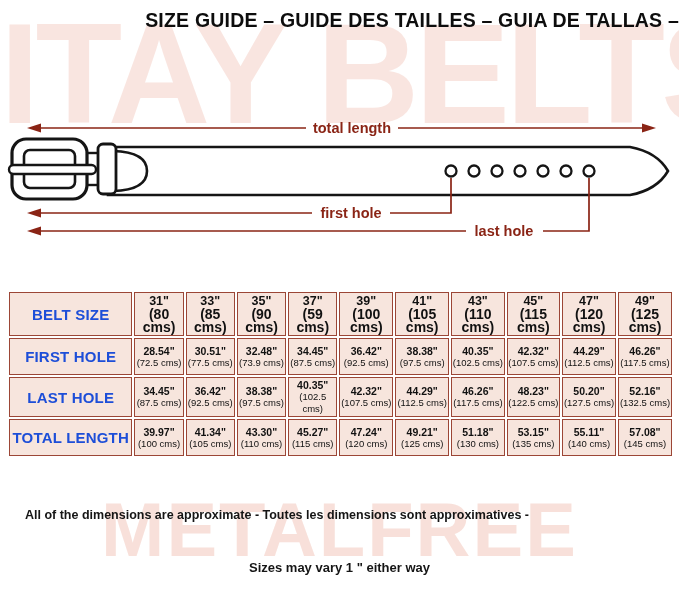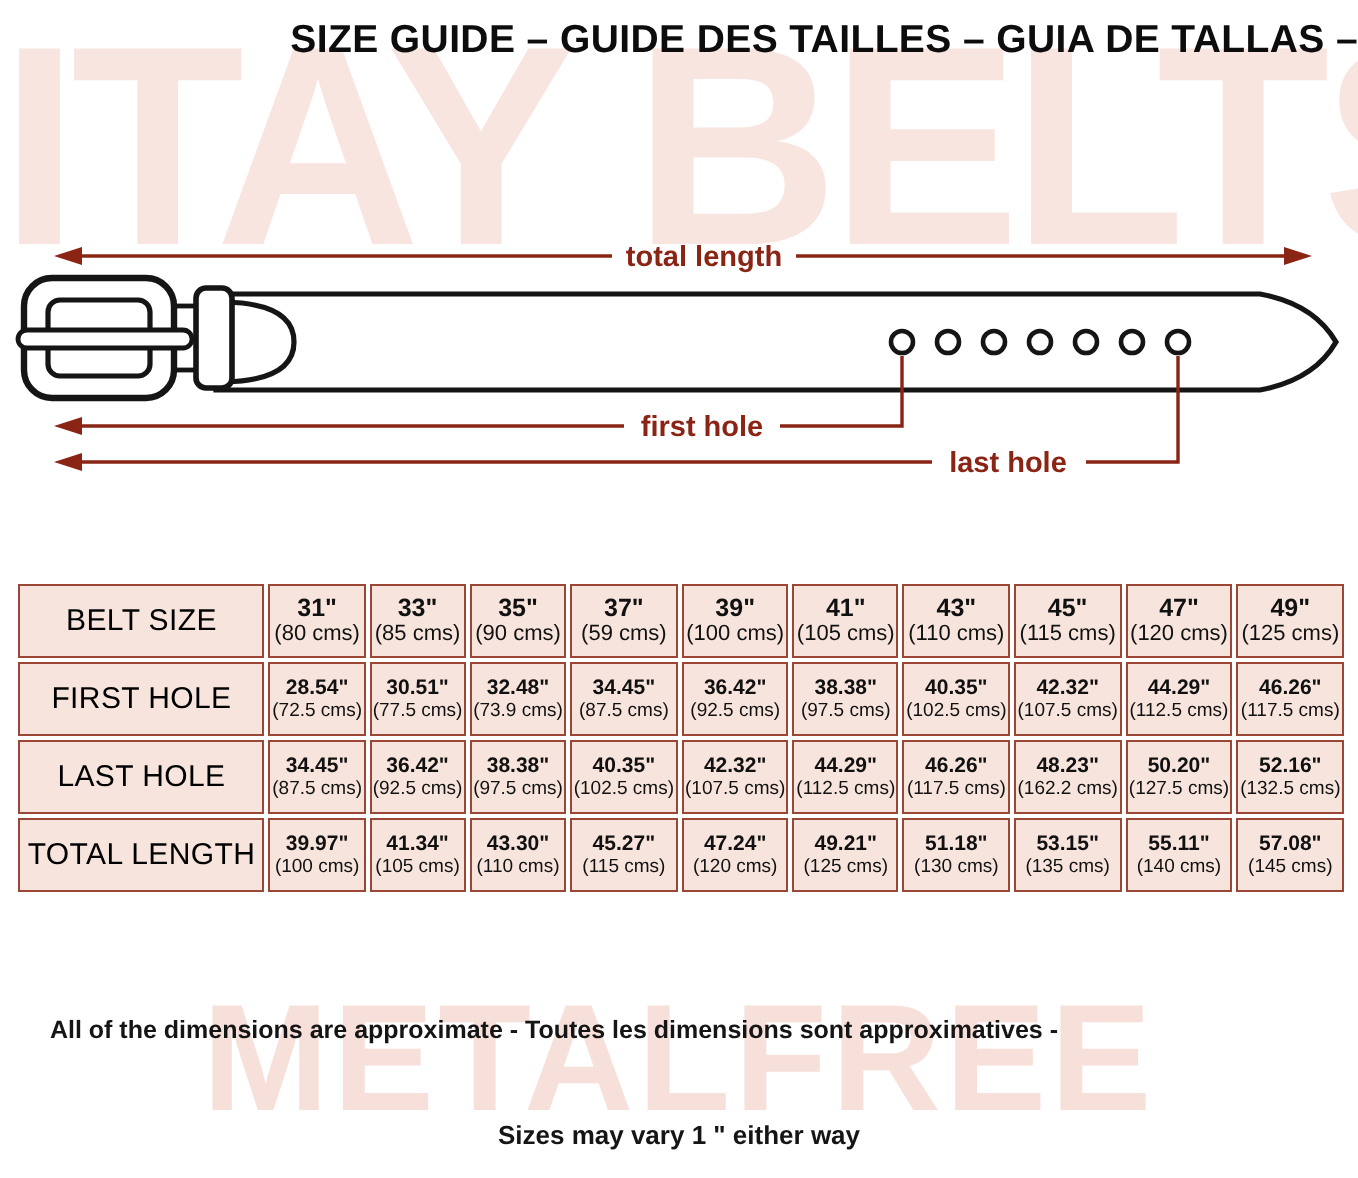--- a/index.html
+++ b/index.html
@@ -15,25 +15,25 @@
   .diagram{top:112px;left:0;}
   .belt-line{stroke:#151515;fill:#fff;}
   .lead{stroke:var(--accent);stroke-width:1.7;fill:none;}
   .lead-head{fill:var(--accent);stroke:none;}
   .lead-text{fill:var(--accent);font-weight:700;font-size:14.5px;text-anchor:middle;
              font-family:"Liberation Sans",sans-serif;}
   .tablewrap{top:290px;left:7px;width:667px;}
   table.size{width:100%;border-collapse:separate;border-spacing:2px;}
   table.size td{border:1px solid var(--table_border);background:var(--cell_bg);
                 text-align:center;vertical-align:middle;height:33px;padding:1px 0;}
-  td.rowhead{font-weight:400;font-size:15px;letter-spacing:.2px;width:19.2%;color:#000000;}
+  td.rowhead{font-weight:700;font-size:15px;letter-spacing:.2px;width:19.2%;color:#1d4ed8;}
   .cin{display:block;font-weight:700;font-size:10.5px;line-height:12px;}
   .ccm{display:block;font-size:9.5px;line-height:12px;}
   tr.hdr .cin{font-size:12.5px;line-height:14px;}
-  tr.hdr .ccm{font-weight:400;font-size:11px;line-height:13px;}
+  tr.hdr .ccm{font-weight:700;font-size:14px;line-height:13px;}
   .footer{top:506px;left:0;width:554px;text-align:center;font-weight:700;
           font-size:12.5px;line-height:19px;color:#151515;}
   .note{top:560px;left:0;width:679px;text-align:center;font-weight:700;
         font-size:13px;color:#151515;}
 </style>
 </head>
 <body>
 
 <div class="canvas">
 
@@ -206,21 +206,21 @@
         <td>
               <span class="cin">44.29"</span>
               <span class="ccm">(112.5 cms)</span>
             </td>
         <td>
               <span class="cin">46.26"</span>
               <span class="ccm">(117.5 cms)</span>
             </td>
         <td>
               <span class="cin">48.23"</span>
-              <span class="ccm">(162.2 cms)</span>
+              <span class="ccm">(122.5 cms)</span>
             </td>
         <td>
               <span class="cin">50.20"</span>
               <span class="ccm">(127.5 cms)</span>
             </td>
         <td>
               <span class="cin">52.16"</span>
               <span class="ccm">(132.5 cms)</span>
             </td>
       </tr>

